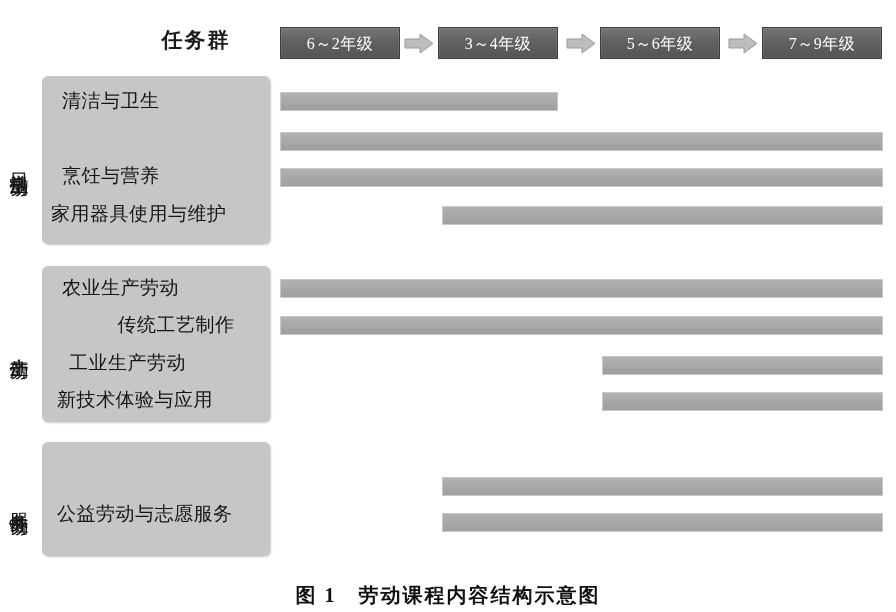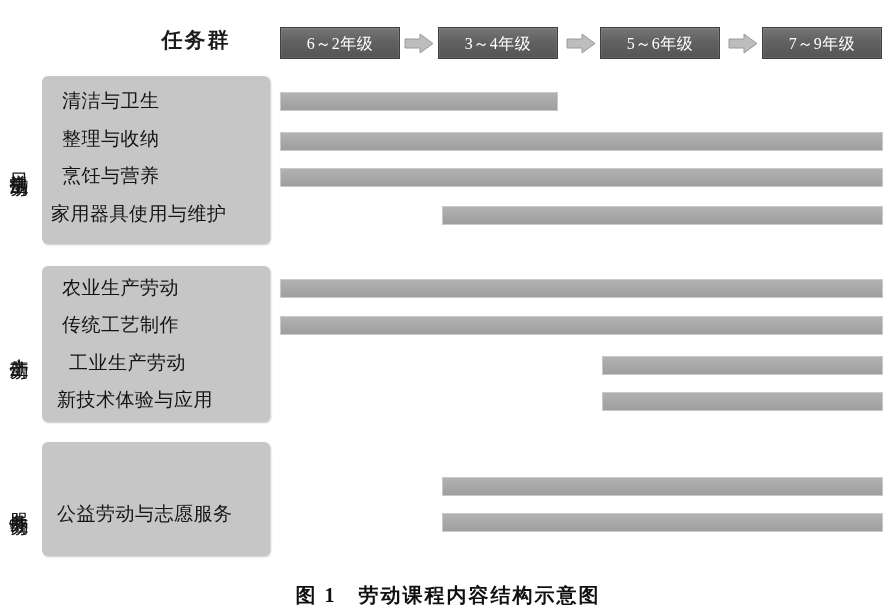--- a/index.html
+++ b/index.html
@@ -168,28 +168,27 @@
     </div>
     <div class="grade-chip c3">7～9年级</div>
   </div>
 
   <div class="cat-label g0">日常生活劳动</div>
   <div class="cat-label g1">生产劳动</div>
   <div class="cat-label g2">服务性劳动</div>
 
   <div class="task-box g0">
     <div class="task-item" style="top:12px;left:20px;">清洁与卫生</div>
-    <div class="task-item" style="top:50px;left:20px;">整理与收纳</div>
     <div class="task-item" style="top:87px;left:20px;">烹饪与营养</div>
     <div class="task-item" style="top:125px;left:9px;">家用器具使用与维护</div>
   </div>
 
   <div class="task-box g1">
     <div class="task-item" style="top:9px;left:20px;">农业生产劳动</div>
-    <div class="task-item" style="top:46px;left:20px;">传统工艺制作</div>
+    <div class="task-item" style="top:46px;left:20px;text-align:center;">传统工艺制作</div>
     <div class="task-item" style="top:84px;left:27px;">工业生产劳动</div>
     <div class="task-item" style="top:121px;left:15px;">新技术体验与应用</div>
   </div>
 
   <div class="task-box g2">
     <div class="task-item" style="top:59px;left:15px;">公益劳动与志愿服务</div>
   </div>
 
   <div id="bars-layer">
       <div class="bar" style="left: 280px; top: 76px; width: 278px;"></div>

